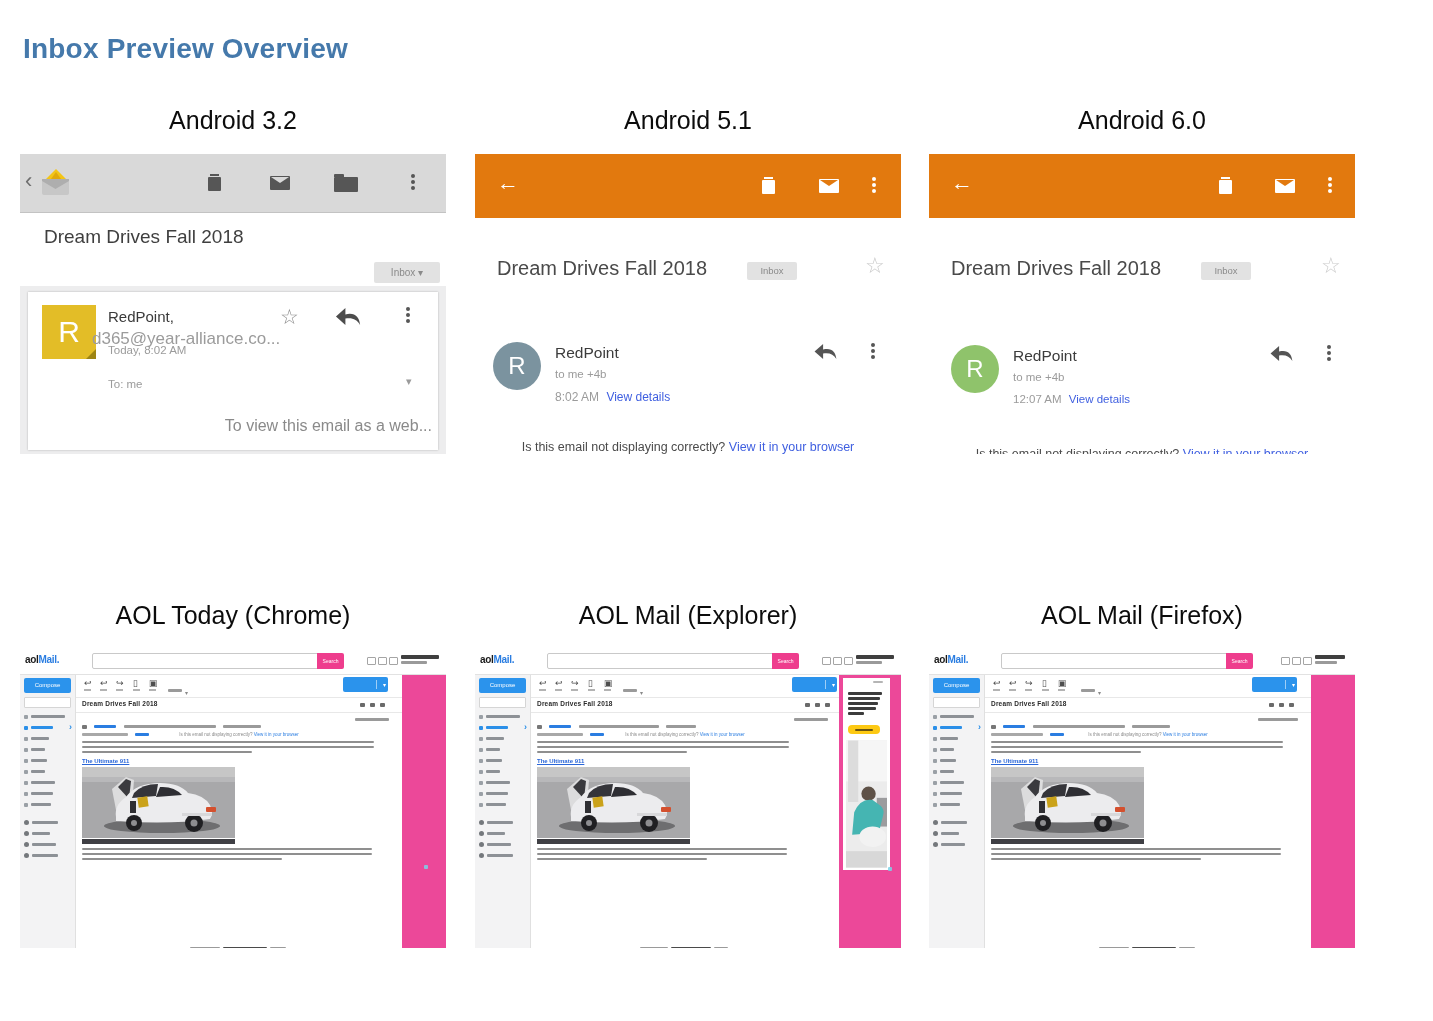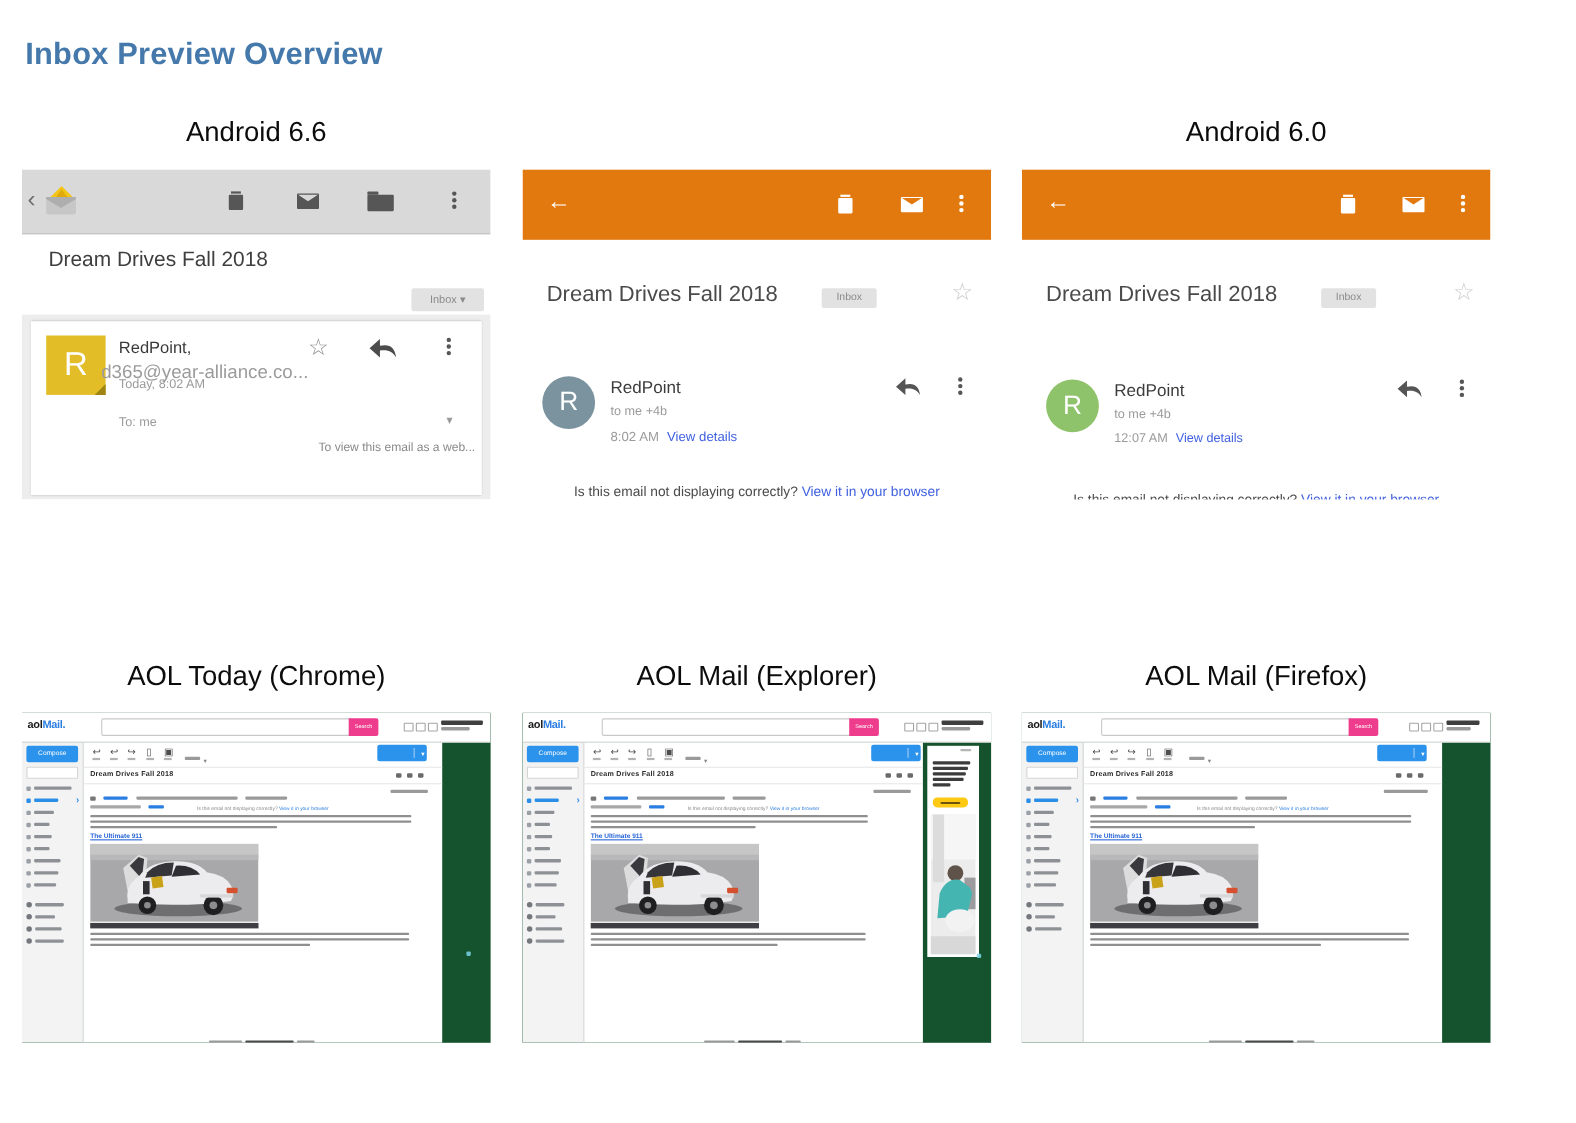--- a/index.html
+++ b/index.html
@@ -36,21 +36,21 @@
       border-left:10px solid transparent;border-bottom:10px solid #9d8413}
 
   
   .orange-bar{position:absolute;left:0;top:0;right:0;height:64px;background:#e2790e}
   .circ-avatar{position:absolute;width:48px;height:48px;border-radius:50%;color:#fff;font-size:24px;
       text-align:center;line-height:48px}
   .lnk{color:#3f5fe0}
   .a-footer{position:absolute;left:0;width:100%;text-align:center;font-size:12.5px;color:#4a4a4a;white-space:nowrap}
 
   
-  .aol{background:#14532d}
+  .aol{background:#ec4899}
   .aol-header{position:absolute;left:0;top:0;right:0;height:26px;background:#fff;border-bottom:1px solid #e2e2e2}
   .aol-logo{position:absolute;left:5px;top:6px;font-size:10px;font-weight:bold;color:#1a1a1a;letter-spacing:-.3px}
   .aol-logo span{color:#2a7de1}
   .sbox{position:absolute;left:72px;top:5px;width:225px;height:14px;background:#fff;border:1px solid #c9c9c9;border-radius:2px}
   .pbtn{position:absolute;left:297px;top:5px;width:27px;height:16px;background:#ee3d8d;border-radius:0 2px 2px 0;
       color:#fff;font-size:5px;text-align:center;line-height:16px}
   .hico{position:absolute;top:9px;width:7px;height:6px;border:1px solid #8f8f8f;border-radius:1px;opacity:.8}
   .aol-body{position:absolute;left:0;top:27px;right:0;bottom:0}
   .aol-side{position:absolute;left:0;top:0;bottom:0;width:55px;background:#f3f3f4;border-right:1px solid #e0e0e0}
   .compose{position:absolute;left:4px;top:3px;width:47px;height:15px;background:#2b93ec;border-radius:2px;
@@ -82,21 +82,22 @@
   .adbar{display:block;height:2.5px;background:#3c3c3c;border-radius:1px;margin:0 0 2.5px 0;filter:blur(.3px)}
   .ybtn{position:absolute;left:5px;top:47px;width:32px;height:9px;background:#fdc913;border-radius:4px}
   .ybtn i{position:absolute;left:7px;top:3.5px;width:18px;height:2px;background:#6b5410;border-radius:1px}
 </style>
 </head>
 <body>
 
 <div class="canvas">
   <h1 class="title">Inbox Preview Overview</h1>
 
-  <div class="plabel" style="left:20px;top:106px">Android 6.6</div>
+  <div class="plabel" style="left:20px;top:106px">Android 3.2</div>
+  <div class="plabel" style="left:475px;top:106px">Android 5.1</div>
   <div class="plabel" style="left:929px;top:106px">Android 6.0</div>
   <div class="plabel" style="left:20px;top:601px">AOL Today (Chrome)</div>
   <div class="plabel" style="left:475px;top:601px">AOL Mail (Explorer)</div>
   <div class="plabel" style="left:929px;top:601px">AOL Mail (Firefox)</div>
 
   <div class="preview" style="left:20px;top:154px">
     <div class="a44-toolbar">
       <span class="abs" style="left:5px;top:14px;font-size:22px;color:#6e6e6e">‹</span>
       <svg class="abs" style="left:18px;top:13px" width="36" height="30" viewBox="0 0 36 30">
         <rect x="4" y="12" width="27" height="16" rx="2" fill="#c7c7c7"></rect>
@@ -120,21 +121,21 @@
         <div class="abs blur1" style="left:80px;top:16px;font-size:15px;color:#3a3a3a">RedPoint,</div>
         <div class="abs blur1" style="left:64px;top:37px;font-size:17px;color:#9b9b9b">d365@year-alliance.co...</div>
         <div class="abs blur1" style="left:80px;top:52px;font-size:11.5px;color:#9b9b9b">Today, 8:02 AM</div>
         <span class="star" style="left:252px;top:14px">☆</span>
         <svg class="abs" style="left:306px;top:14px" width="27" height="21" viewBox="0 0 24 20">
           <path d="M10 8V2L1 10l9 8v-6c7-1 11 1 14 6-1-8-5-12-14-10z" fill="#4c4c4c"></path>
         </svg>
         <span class="dt" style="left:378px;top:15px"></span>
         <div class="abs blur1" style="left:80px;top:86px;font-size:11.5px;color:#9b9b9b">To: me</div>
         <span class="abs" style="left:378px;top:83px;font-size:11px;color:#9b9b9b">▾</span>
-        <div class="abs blur1" style="right:6px;top:109px;font-size:11px;color:#8a8a8a">To view this email as a web...</div>
+        <div class="abs blur1" style="right:6px;top:125px;font-size:16px;color:#8a8a8a">To view this email as a web...</div>
       </div>
     </div>
   </div>
 
   <div class="preview" style="left:475px;top:154px">
     <div class="orange-bar">
       <span class="abs" style="left:22px;top:16px;font-size:22px;color:#fff">←</span>
       <span class="tr" style="--c:#fff;left:287px;top:23px"></span>
       <span class="ml" style="--c:#fff;--bg:#e2790e;left:344px;top:25px"></span>
       <span class="dt" style="--c:#fff;left:397px;top:23px"></span>

